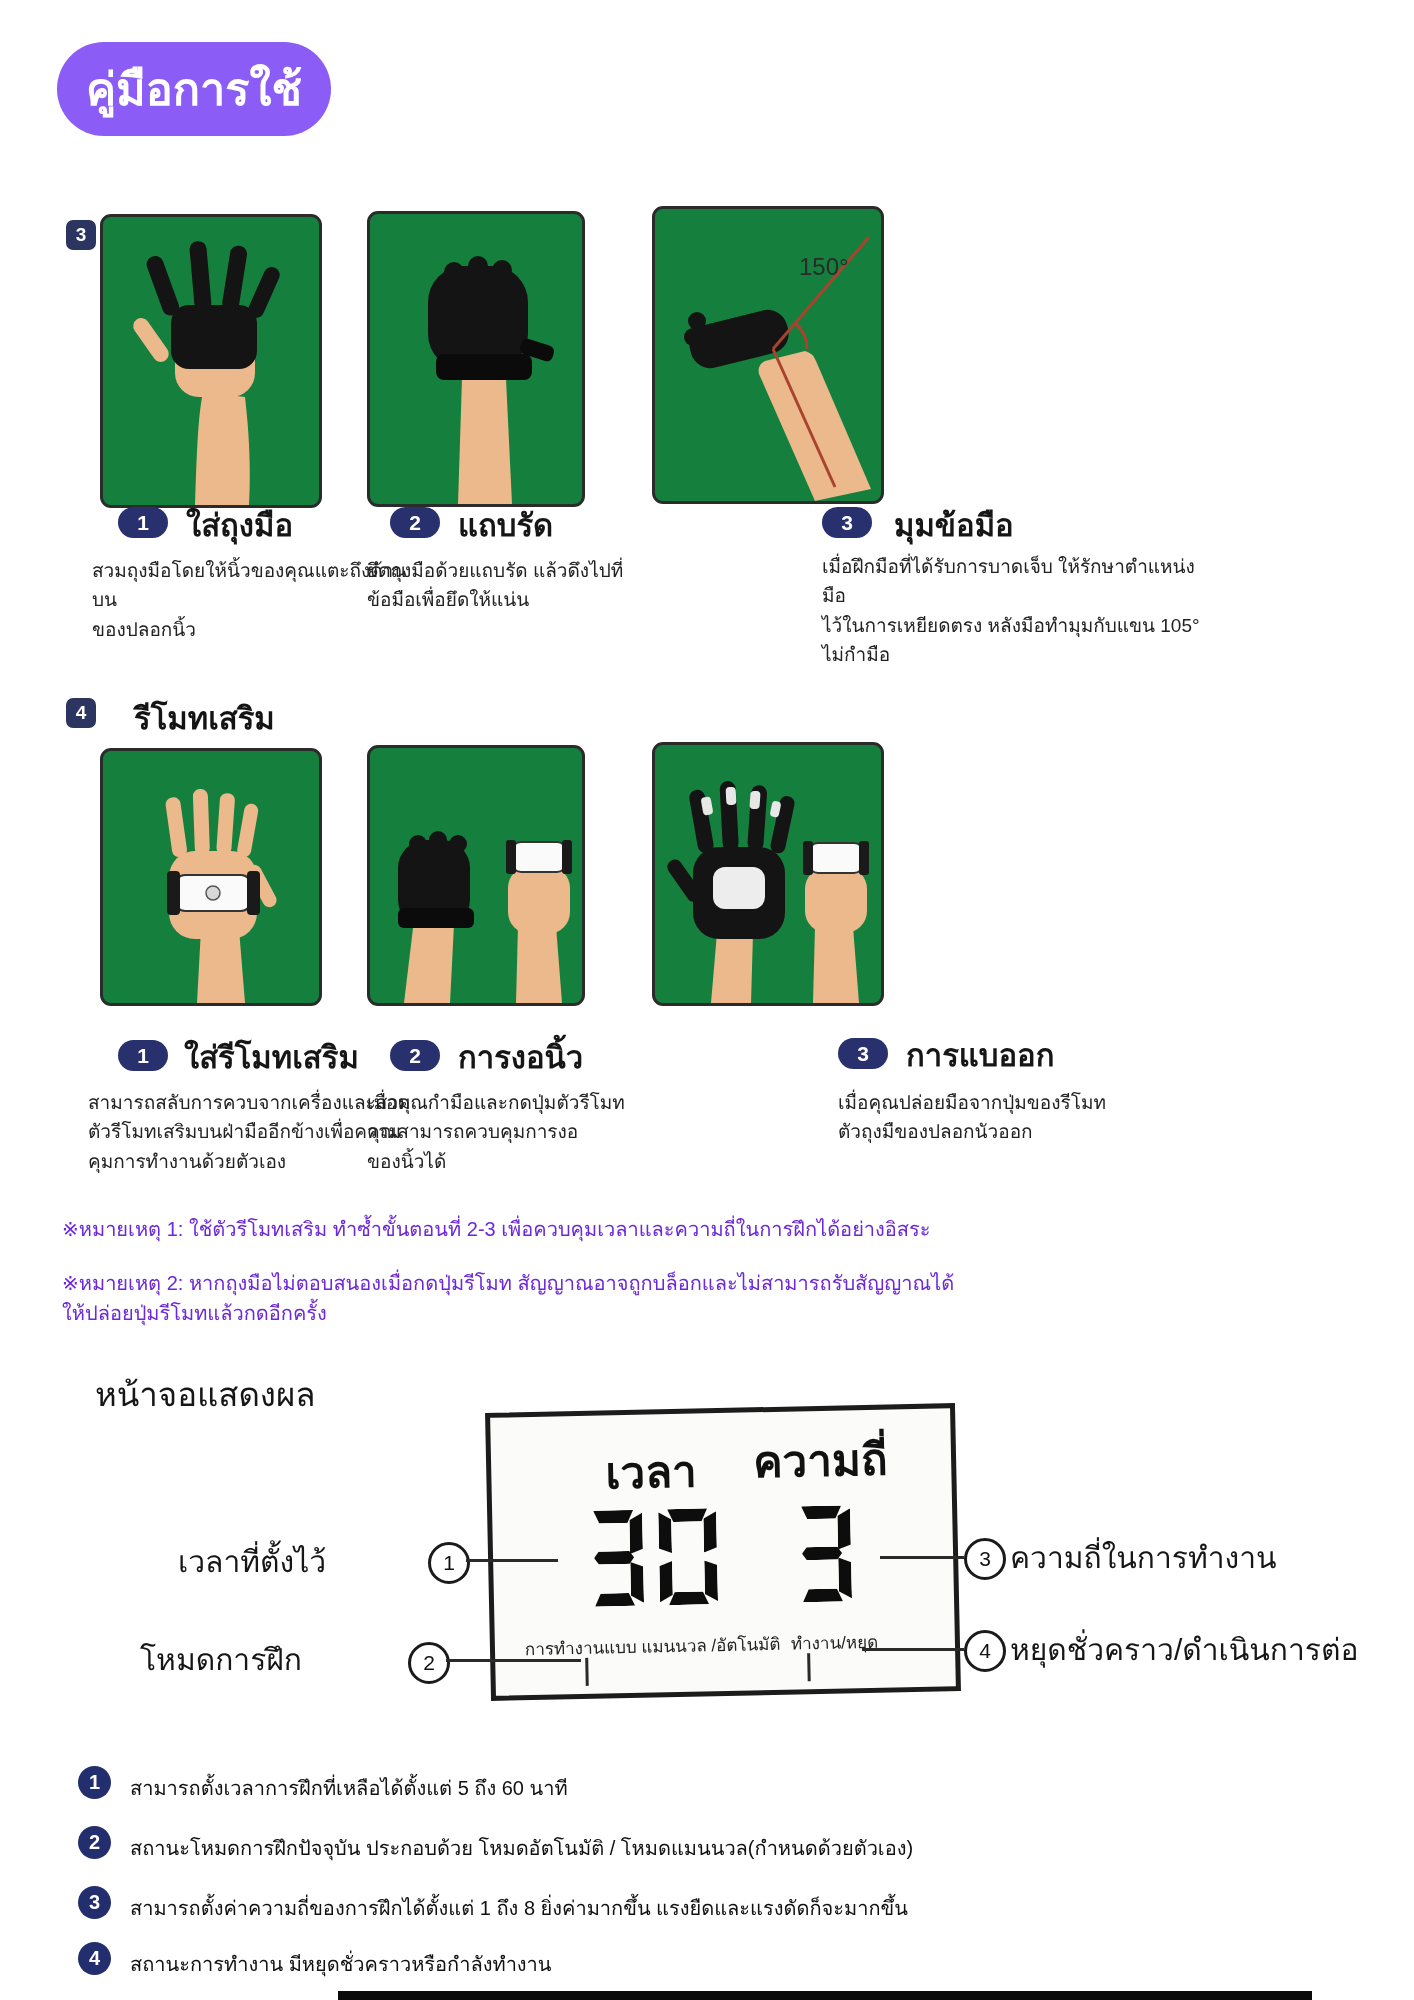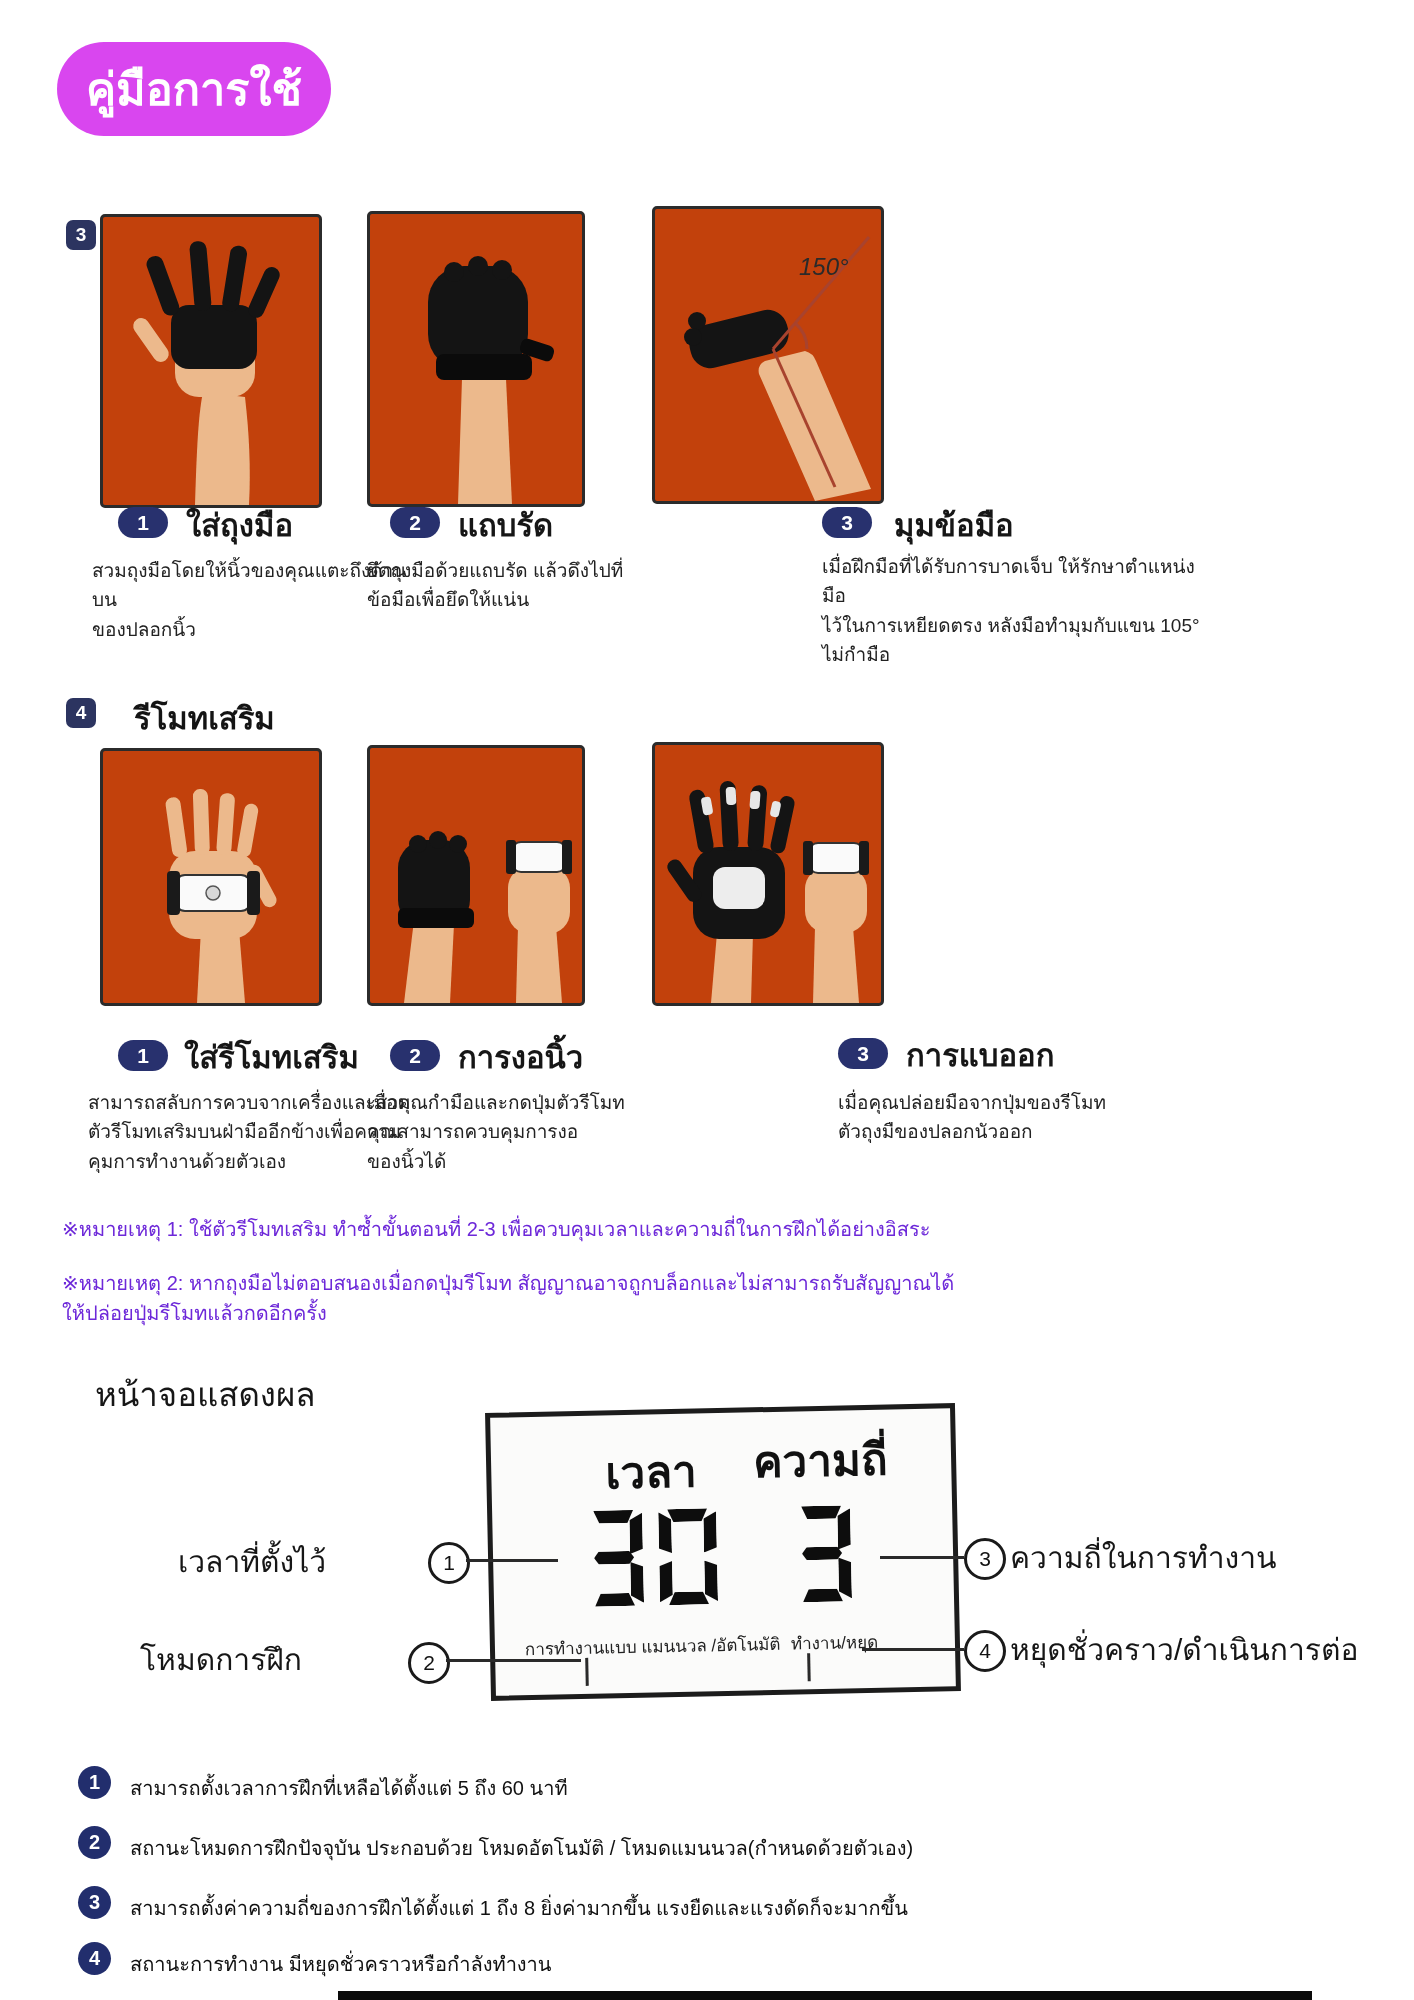--- a/index.html
+++ b/index.html
@@ -1,30 +1,30 @@
 <!DOCTYPE html>
 <html><head>
 <meta charset="utf-8">
 <style>
   html,body{margin:0;padding:0;background:#e8e8e8;}
   .page{position:relative;width:1414px;height:2000px;background:#ffffff;overflow:hidden;
         font-family:"Liberation Sans","DejaVu Sans",sans-serif;color:#1c1c1c;}
   .abs{position:absolute;}
 
   
-  .header-badge{left:57px;top:42px;width:274px;height:94px;background:#d946ef;border-radius:48px;
+  .header-badge{left:57px;top:42px;width:274px;height:94px;background:#8b5cf6;border-radius:48px;
     display:flex;align-items:center;justify-content:center;color:#fff;font-size:45px;font-weight:bold;}
 
   
   .sec-badge{width:30px;height:30px;background:#2c3460;border-radius:7px;color:#fff;
     display:flex;align-items:center;justify-content:center;font-size:19px;font-weight:bold;}
   .sec-title{font-size:31px;font-weight:bold;color:#141414;margin-left:24px;}
 
   
-  .card{background:#c2410c;border:3px solid #2b2b2b;border-radius:5px;overflow:hidden;font-style:italic;}
+  .card{background:#15803d;border:3px solid #2b2b2b;border-radius:11px;overflow:hidden;}
   .card svg{display:block;width:100%;height:100%;}
 
   
   .step-badge{background:#28316e;border-radius:16px;color:#fff;display:flex;align-items:center;
     justify-content:center;font-size:21px;font-weight:bold;width:50px;height:31px;}
   .step-title{font-size:31px;font-weight:bold;color:#161616;}
   .step-desc{font-size:19px;line-height:1.55;color:#222;white-space:pre-line;}
 
   .note{font-size:20px;color:#6d28d9;white-space:pre-line;line-height:1.5;}
 

